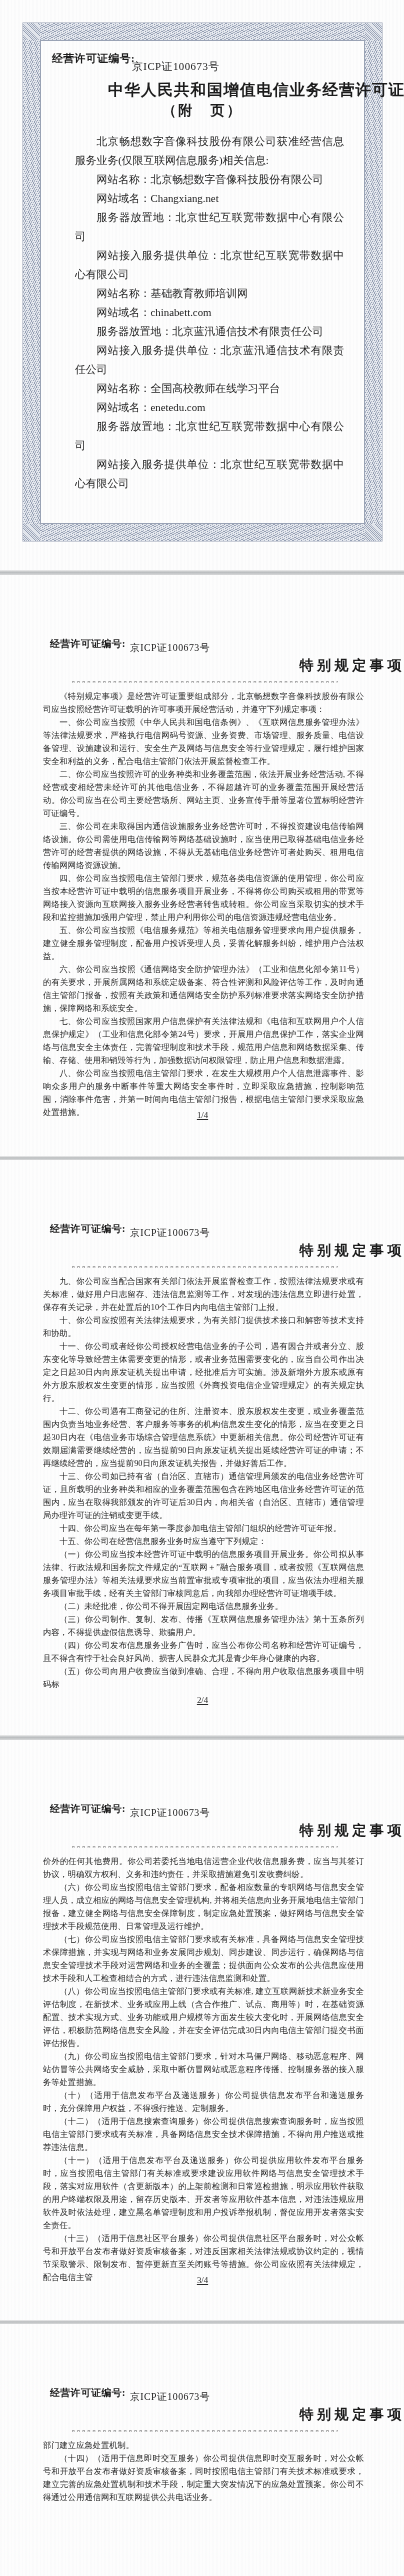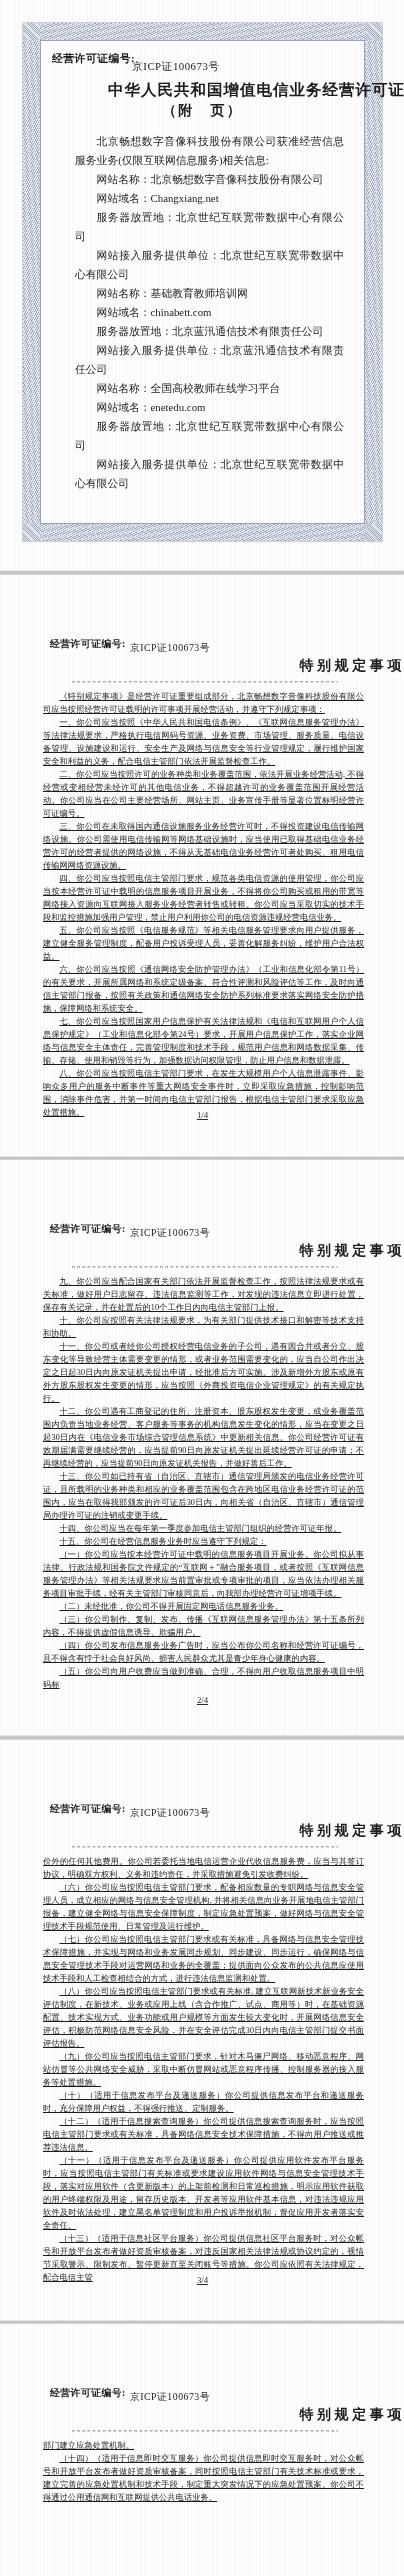--- a/index.html
+++ b/index.html
@@ -30,21 +30,21 @@
   .sp1{height:581px;}.sp2{height:575px;}.sp3{height:580px;}.sp4{height:549px;}
   .sp-label{position:absolute;left:50px;top:63px;font-size:9.8px;font-weight:bold;letter-spacing:0.5px;}
   .sp-num{position:absolute;left:130px;top:67px;font-size:9.8px;letter-spacing:0.5px;}
   .sp-title{position:absolute;top:82px;left:0;right:0;text-align:right;
             font-size:14px;font-weight:bold;letter-spacing:3.6px;}
   .zigzag{position:absolute;top:106px;left:72px;width:266px;height:3.6px;opacity:.75;
           background:
             linear-gradient(135deg,#8f8f8f 1.5px,rgba(0,0,0,0) 0) 0 0/5.2px 3.6px repeat-x,
             linear-gradient(-135deg,#8f8f8f 1.5px,rgba(0,0,0,0) 0) 2.6px 0/5.2px 3.6px repeat-x;}
   .sp-body{position:absolute;top:115px;left:43px;right:41px;}
-  .para{margin:0;font-size:8.2px;line-height:13px;text-align:justify;text-indent:2em;letter-spacing:0.1px;text-decoration:underline;}
+  .para{margin:0;font-size:8.2px;line-height:13px;text-align:justify;text-indent:2em;letter-spacing:0.1px;}
   .para.cont{text-indent:0;}
   .page-num{position:absolute;top:535px;left:0;right:0;text-align:center;
             font-size:8.8px;font-family:"Liberation Serif","DejaVu Serif",serif;color:#2b2b2b;text-decoration:underline;}
 </style>
 </head>
 <body>
 
 <div id="doc">
 
   <div class="page cert">

